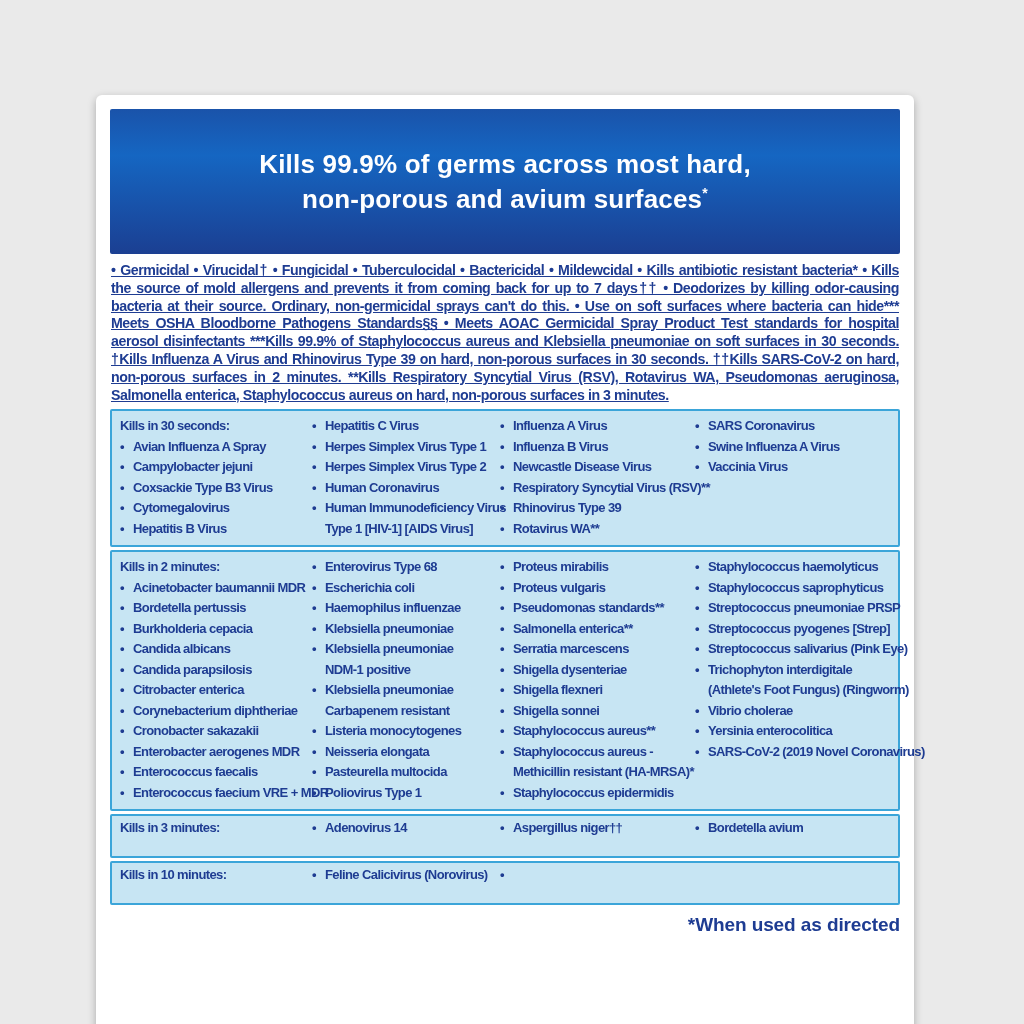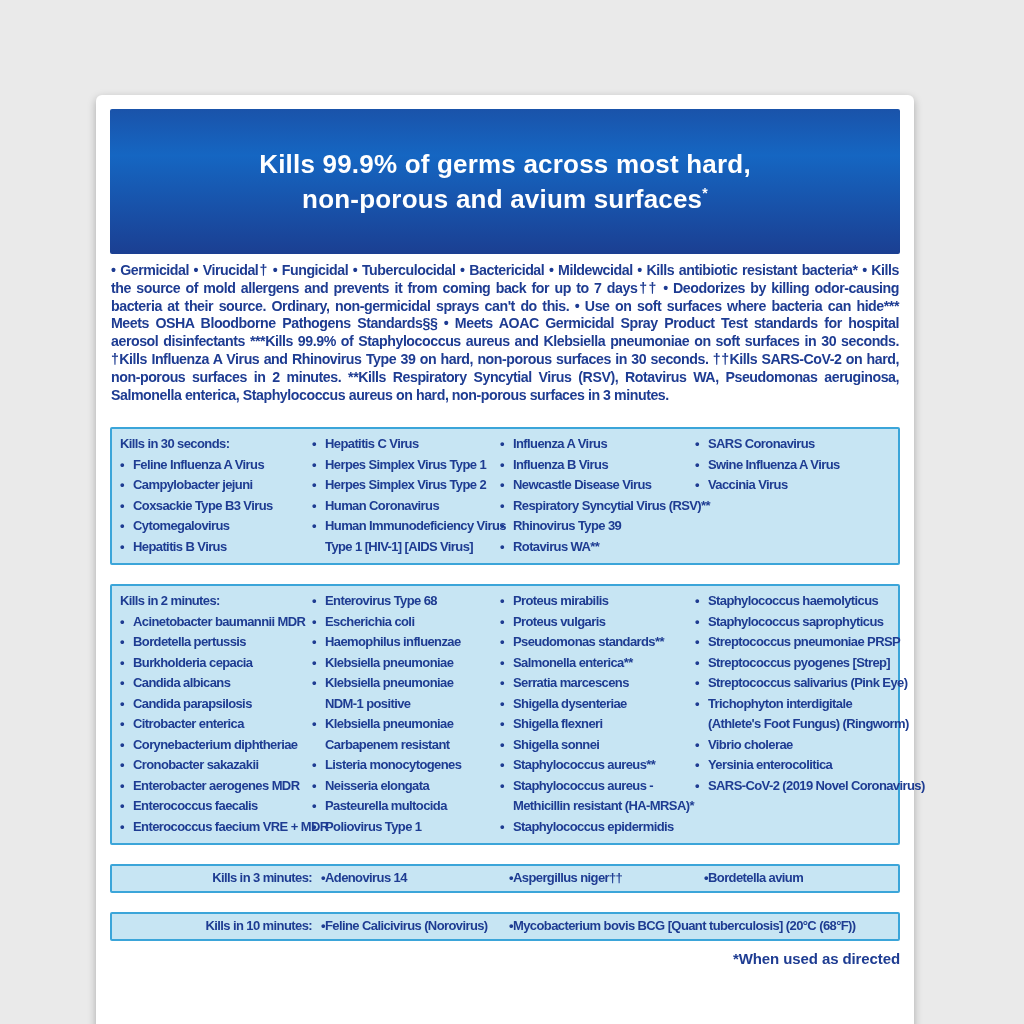--- a/index.html
+++ b/index.html
@@ -30,55 +30,56 @@
     text-align:center;
   }
   .header-text{
     color:#ffffff;
     font-size:26px;font-weight:bold;
     line-height:35px;
     letter-spacing:0.2px;
   }
   .header-text sup{font-size:14px;line-height:0;}
   .intro{
-    margin:8px 1px 23px 1px;
+    margin:8px 1px 5px 1px;
     color:var(--text-navy,#1e3c92);
     font-size:14.2px;font-weight:bold;
     font-stretch:condensed;
     letter-spacing:-0.45px;
     line-height:17.8px;
     text-align:justify;
-  }
-  .germ-table{display:flex;flex-direction:column;gap:19px;}
+    text-decoration:underline;
+  }
+  .germ-table{display:flex;flex-direction:column;gap:3px;}
   .t-section{
     background:var(--table-fill,#c7e5f3);
     border:2px solid var(--table-border,#3ba5d9);
     border-radius:2px;
     box-sizing:border-box;
     display:grid;
     grid-template-columns:192px 188px 195px 1fr;
     padding:5px 8px 6px 8px;
     color:var(--text-navy,#1e3c92);
     font-weight:bold;
     font-stretch:condensed;
     font-size:13px;
     letter-spacing:-0.6px;
     line-height:20.5px;
   }
-  .t-section.t-row{padding:2px 8px 3px 8px;line-height:20px;text-align:right;}
+  .t-section.t-row{padding:2px 8px 18px 8px;line-height:20px;}
   .col{min-width:0;}
   .sec-label{white-space:nowrap;}
   .item{display:flex;align-items:flex-start;}
   .item .bullet{flex:0 0 13px;}
   .item .txt{white-space:pre;}
   .footnote{
     margin:9px 0 0 0;
     text-align:right;
     color:var(--text-navy,#1e3c92);
-    font-size:15px;font-weight:bold;
+    font-size:19px;font-weight:bold;
     letter-spacing:-0.1px;
   }
   sup{font-size:9px;}
 </style>
 </head>
 <body>
 
 <div class="page">
   <div class="label-card">
 
@@ -90,21 +91,21 @@
     </div>
 
     <p class="intro">• Germicidal • Virucidal† • Fungicidal • Tuberculocidal • Bactericidal • Mildewcidal • Kills antibiotic resistant bacteria* • Kills the source of mold allergens and prevents it from coming back for up to 7 days†† • Deodorizes by killing odor-causing bacteria at their source. Ordinary, non-germicidal sprays can't do this. • Use on soft surfaces where bacteria can hide***  Meets OSHA Bloodborne Pathogens Standards§§ • Meets AOAC Germicidal Spray Product Test standards for hospital aerosol disinfectants ***Kills 99.9% of Staphylococcus aureus and Klebsiella pneumoniae on soft surfaces in 30 seconds. †Kills Influenza A Virus and Rhinovirus Type 39 on hard, non-porous surfaces in 30 seconds. ††Kills SARS-CoV-2 on hard, non-porous surfaces in 2 minutes. **Kills Respiratory Syncytial Virus (RSV), Rotavirus WA, Pseudomonas aeruginosa, Salmonella enterica, Staphylococcus aureus on hard, non-porous surfaces in 3 minutes.</p>
 
     <div class="germ-table">
         <div class="t-section">
           <div class="col">
             <div class="sec-label">Kills in 30 seconds:</div>
             <div class="item">
               <span class="bullet">•</span>
-              <span class="txt">Feline Influenza A Virus</span>
+              <span class="txt">Avian Influenza A Spray</span>
             </div>
             <div class="item">
               <span class="bullet">•</span>
               <span class="txt">Campylobacter jejuni</span>
             </div>
             <div class="item">
               <span class="bullet">•</span>
               <span class="txt">Coxsackie Type B3 Virus</span>
             </div>
             <div class="item">
@@ -388,21 +389,20 @@
           </div>
           <div class="col" style="grid-column: 2;">
             <div class="item">
               <span class="bullet">•</span>
               <span class="txt">Feline Calicivirus (Norovirus)</span>
             </div>
           </div>
           <div class="col" style="grid-column: 3 / span 2;">
             <div class="item">
               <span class="bullet">•</span>
-              <span class="txt">Mycobacterium bovis BCG [Quant tuberculosis] (20°C (68°F))</span>
             </div>
           </div>
         </div>
       </div>
 
     <div class="footnote">*When used as directed</div>
 
   </div>
 </div>
 

